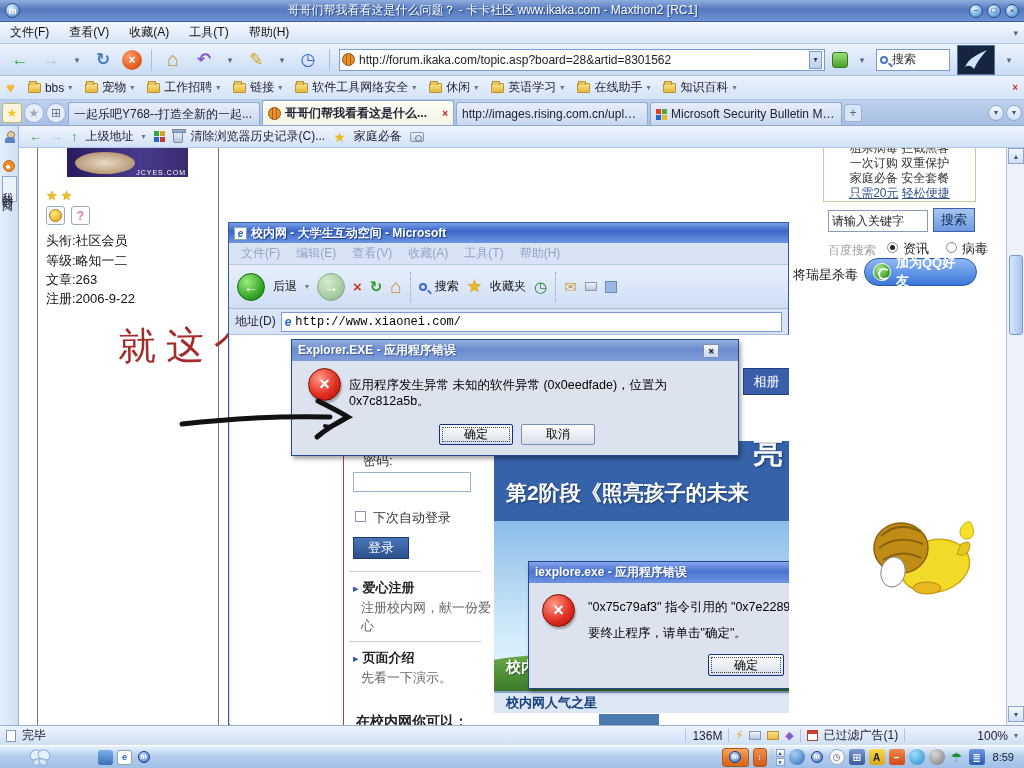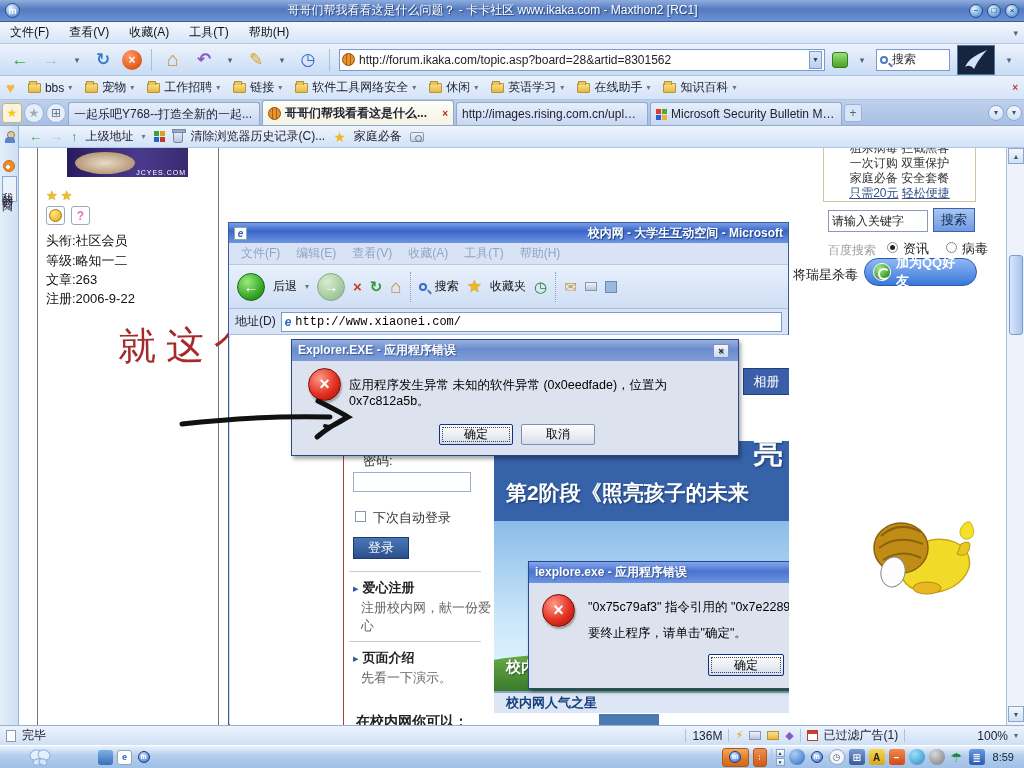--- a/index.html
+++ b/index.html
@@ -141,21 +141,21 @@
     font-size:38px;color:#a52a2a;letter-spacing:10px;transform:rotate(-1deg);white-space:nowrap}
 
   
   .iewin{position:absolute;left:209px;top:74px;width:561px;height:503px;
     background:#cfdef5;border:1px solid #3a5a9a}
   .ietitle{position:absolute;left:0;top:0;width:100%;height:20px;
     background:linear-gradient(180deg,#7a9fe8 0%,#3a66c8 40%,#6f95e2 100%);
     display:flex;align-items:center;padding:0 5px;gap:4px}
   .iedoc{width:13px;height:13px;background:#fff;border:1px solid #8aa;color:#2a62c8;
     font-size:10px;font-weight:bold;font-style:italic;line-height:11px;text-align:center}
-  .ietitletx{flex:1;text-align:right;color:#fff;font-weight:bold;font-size:12px;
+  .ietitletx{flex:1;text-align:left;color:#fff;font-weight:bold;font-size:12px;
     text-shadow:1px 1px 1px #1a3a7a;white-space:nowrap;overflow:hidden}
   .iemenu{position:absolute;left:0;top:20px;width:100%;height:22px;background:#d8e4f6;
     border-bottom:1px solid #b8c8e0;display:flex;align-items:center;gap:16px;
     padding:0 12px;font-size:12px;color:#94a2c4}
   .ietools{position:absolute;left:0;top:42px;width:100%;height:44px;
     background:linear-gradient(180deg,#e8f0fc,#cfdef5);border-bottom:1px solid #aabede;
     display:flex;align-items:center;gap:8px;padding:0 8px;font-size:12px;color:#111}
   .iecirc{width:28px;height:28px;border-radius:50%;display:flex;align-items:center;
     justify-content:center;color:#fff;font-size:15px;font-weight:bold}
   .iecirc.back{background:radial-gradient(circle at 35% 30%,#9aec7a,#2a9e1e 70%,#187a10);
@@ -205,21 +205,21 @@
     font-size:13px;font-weight:bold;color:#17407e}
   .bstrip{position:absolute;left:264px;top:378px;width:296px;height:12px;background:#fff}
   .bimg{position:absolute;left:369px;top:379px;width:60px;height:11px;background:#4a7ab0}
   .album{position:absolute;left:513px;top:33px;width:47px;height:27px;background:#3a5fa8;
     border:1px solid #22407e;color:#ffffff;font-size:13px;display:flex;align-items:center;
     justify-content:center}
 
   
   .xpdlg{position:absolute;background:#dde3ee;border:1px solid #24498f;
     box-shadow:2px 3px 4px rgba(0,0,0,.35)}
-  .dtitle{height:21px;display:flex;align-items:center;padding:0 9px 0 6px;color:#fff;
+  .dtitle{height:21px;display:flex;align-items:center;padding:0 19px 0 6px;color:#fff;
     font-weight:bold;font-size:12px;background:linear-gradient(180deg,#98b0de,#6a8cce 45%,#7f9dd8);
     text-shadow:1px 1px 1px #3a5690}
   .dtitle.bright{background:linear-gradient(180deg,#86a5ec,#4a74d0 45%,#6f94e2)}
   .dtitle .tt{flex:1;white-space:nowrap;overflow:hidden}
   .dclose{width:16px;height:14px;background:linear-gradient(#f4f7fc,#ccd8ec);
     border:1px solid #7d8fb8;font-size:9px;font-weight:bold;color:#222;line-height:12px;
     text-align:center}
   .errico{position:absolute;width:33px;height:33px;border-radius:50%;color:#fff;
     background:radial-gradient(circle at 35% 30%,#ff9a8a,#e33022 55%,#9c1208);
     border:1px solid #7a0a00;font-weight:bold;font-size:18px;display:flex;

